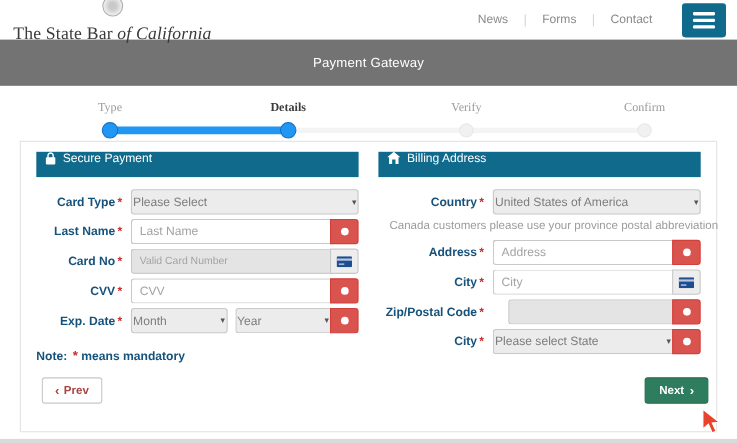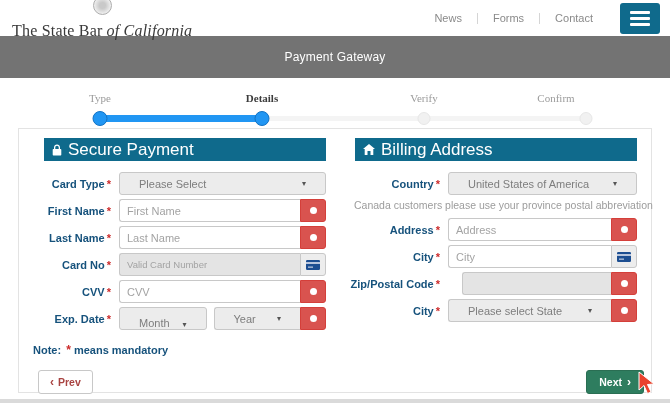--- a/index.html
+++ b/index.html
@@ -31,40 +31,40 @@
   .track { position:absolute; top:30px; left:100px; width:486px; height:5px; background:#f4f4f4; }
   .track-fill { position:absolute; top:29px; left:100px; width:162px; height:7px; background:#2196f3; border-radius:4px; }
   .dot { position:absolute; top:25px; width:15px; height:15px; border-radius:50%; transform:translateX(-50%); }
   .dot.blue { background:#2196f3; border:1px solid #1272c4; }
   .dot.gray { width:13px; height:13px; top:26px; background:#f1f1f1; border:1px solid #e7e7e7; }
   
   .card { position:absolute; left:18px; right:18px; top:128px; bottom:10px;
           background:#fff; border:1px solid #e3e3e3; padding:9px 14px; }
   .cols { display:flex; gap:18px; }
   .col { flex:1; min-width:0; }
-  .panel-head { background:#0f6a8c; color:#fff; height:23px; display:flex; align-items:center; gap:6px;
-                padding:0 8px; font-size:17px;margin-left:11px; }
+  .panel-head { background:#0f6a8c; color:#fff; height:23px; display:flex; gap:6px;
+                padding:0 8px; font-size:11px; }
   .rows { margin-top:11px; }
   .row { display:flex; align-items:center; height:23px; margin-bottom:4px; }
   .lbl { min-width:78px; text-align:right; font-size:11px; font-weight:bold; color:#16527c; white-space:nowrap; }
   .col-right .lbl { min-width:96px; }
   .req { color:#cc2a2a; margin-left:2px; }
   .ctl { flex:1; display:flex; margin-left:8px; height:23px; min-width:0; }
   .ctl.indent { margin-left:22px; }
   input.txt { flex:1; min-width:0; height:23px; border:1px solid #c8c8c8; border-radius:3px;
               padding:0 7px; font-size:11px; font-family:inherit; color:#555; background:#fff; }
   input.txt::placeholder { color:#a3a3a3; opacity:1; }
   input.txt.small { font-size:9.5px; }
   input.txt.disabled { background:#e4e4e4; }
   .select { flex:1; min-width:0; height:23px; display:flex; align-items:center; justify-content:space-between;
-            border:1px solid #c8c8c8; border-radius:3px; background:#ececec; padding:0 19px;
+            border:1px solid #c8c8c8; border-radius:3px; background:#ececec; padding:0 1px;
             font-size:11px; color:#7d7d7d; cursor:pointer; }
   .caret { color:#555; font-size:8px; margin-left:6px; }
   .has-addon input.txt, .has-addon .select { border-radius:3px 0 0 3px; border-right:none; }
-  .has-addon .select.month { border-radius:3px; border-right:1px solid #c8c8c8; margin-right:7px;align-items:flex-end; }
+  .has-addon .select.month { border-radius:3px; border-right:1px solid #c8c8c8; margin-right:7px; }
   .addon { width:26px; height:23px; flex:0 0 26px; display:flex; align-items:center; justify-content:center;
            border-radius:0 3px 3px 0; cursor:pointer; }
   .addon.red { background:#d9534f; border:1px solid #d43f3a; }
   .addon.red .dotw { width:7px; height:7px; border-radius:50%; background:#fff; }
   .addon.gray { background:#ededed; border:1px solid #c8c8c8; }
   .canada-note { font-size:10.5px; color:#9c9c9c; margin:3px 0 7px 10px; white-space:nowrap; }
   .note-line { margin-top:13px; font-size:11px; font-weight:bold; color:#16527c; }
   .note-line .req { font-size:12px; }
   
   .footer-row { display:flex; justify-content:space-between; align-items:flex-start; margin-top:13px; }
@@ -101,21 +101,21 @@
 </div>
 
 <div class="banner">
   <span>Payment Gateway</span>
 </div>
 
 <div class="stepper">
   <span class="step-label" style="left:100px">Type</span>
   <span class="step-label active" style="left:262px">Details</span>
   <span class="step-label" style="left:424px">Verify</span>
-  <span class="step-label" style="left:556px">Confirm</span>
+  <span class="step-label" style="left:586px">Confirm</span>
   <div class="track"></div>
   <div class="track-fill"></div>
   <div class="dot gray" style="left:424px"></div>
   <div class="dot gray" style="left:586px"></div>
   <div class="dot blue" style="left:100px"></div>
   <div class="dot blue" style="left:262px"></div>
 </div>
 
 <div class="card">
   <div class="cols">
@@ -127,29 +127,20 @@
           </svg>
         <span>Secure Payment</span>
       </div>
       <div class="rows">
         <div class="row">
           <label class="lbl"><span>Card Type</span><span class="req">*</span></label>
           <div class="ctl">
             <div class="select">
                 <span>Please Select</span>
                 <span class="caret">▾</span>
-              </div>
-          </div>
-        </div>
-        <div class="row">
-          <label class="lbl"><span>First Name</span><span class="req">*</span></label>
-          <div class="ctl has-addon">
-            <input class="txt" type="text" placeholder="First Name" style="">
-            <div class="addon red">
-                <div class="dotw"></div>
               </div>
           </div>
         </div>
         <div class="row">
           <label class="lbl"><span>Last Name</span><span class="req">*</span></label>
           <div class="ctl has-addon">
             <input class="txt" type="text" placeholder="Last Name" style="">
             <div class="addon red">
                 <div class="dotw"></div>
               </div>

